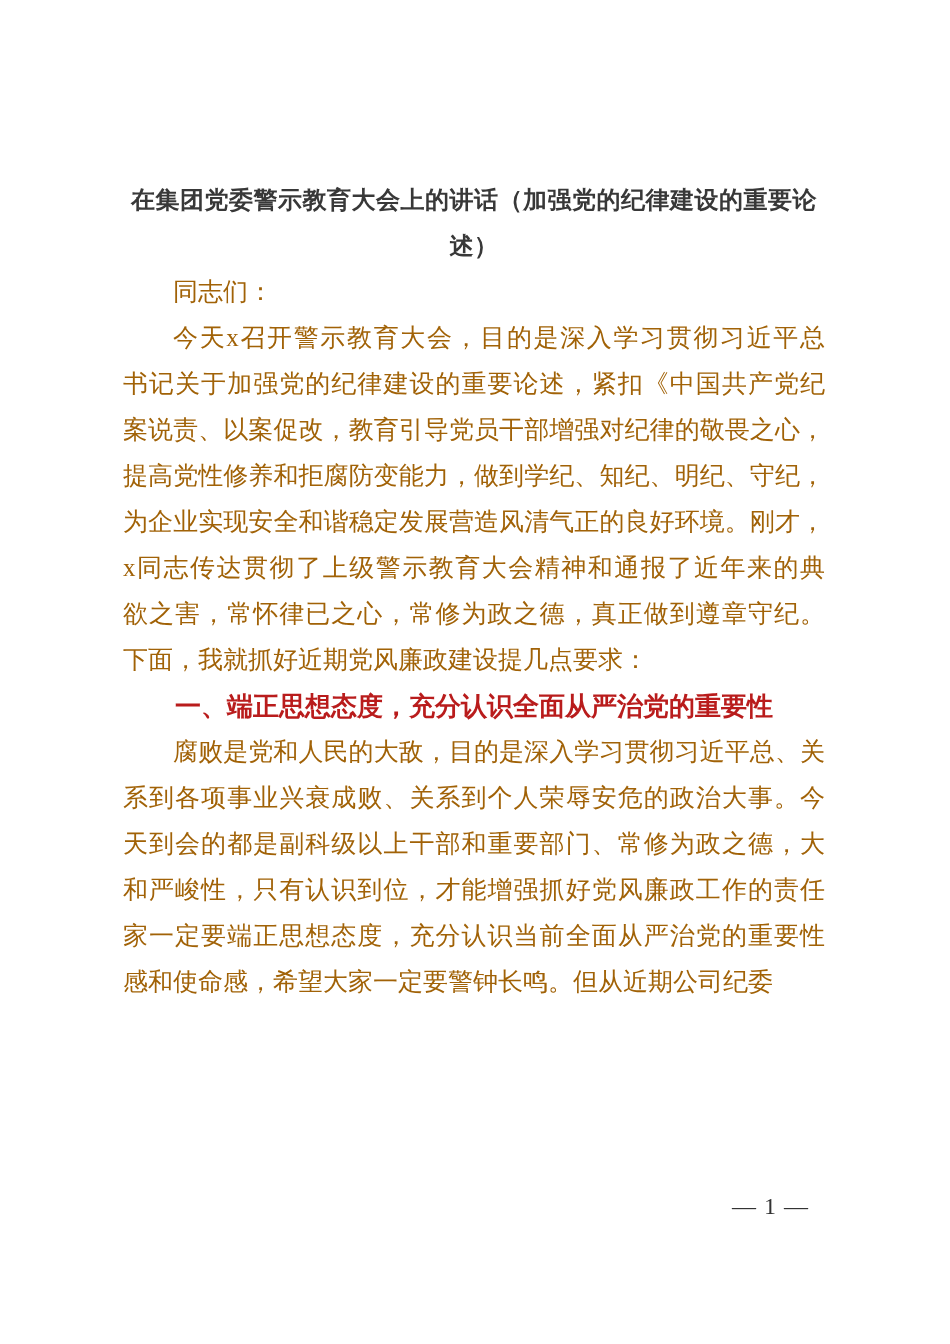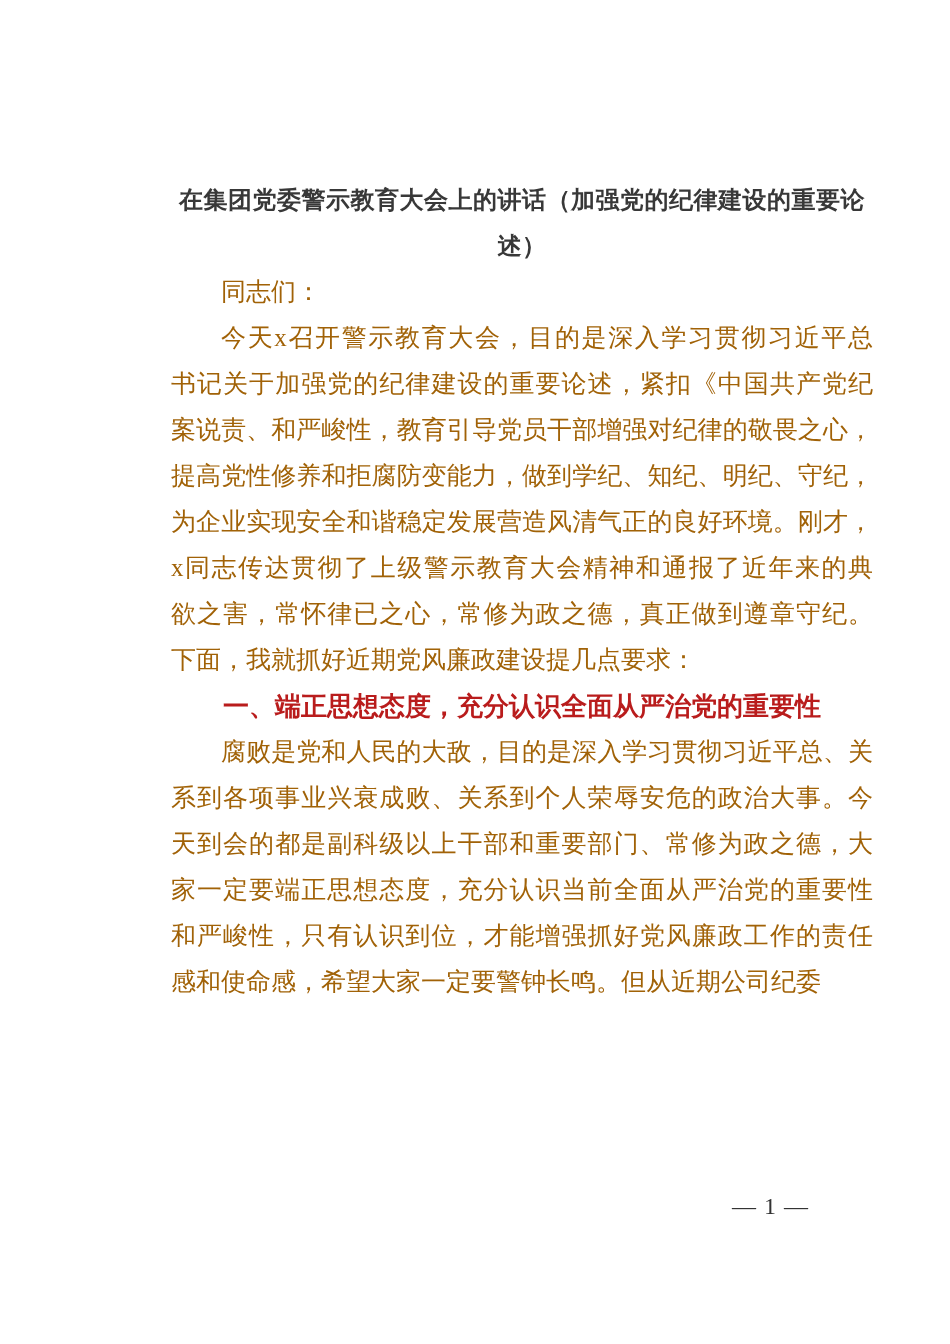--- a/index.html
+++ b/index.html
@@ -14,21 +14,20 @@
     background: #ffffff;
     overflow: hidden;
     font-family: "Liberation Serif", serif;
     color: #262626;
   }
   .content {
     position: absolute;
     left: 123px;
     top: 177px;
     width: 702px;
-    margin-left: 48px;
   }
   .line {
     height: 46px;
     line-height: 46px;
     font-size: 25px;
     white-space: nowrap;
     color: #a16207;
   }
   .line.stretch {
     text-align: justify;
@@ -74,35 +73,35 @@
       <div class="block title">
         <div class="line">在集团党委警示教育大会上的讲话（加强党的纪律建设的重要论</div>
         <div class="line">述）</div>
       </div>
       <div class="block salutation">
         <div class="line indent">同志们：</div>
       </div>
       <div class="block paragraph">
         <div class="line indent stretch">今天x召开警示教育大会，目的是深入学习贯彻习近平总</div>
         <div class="line stretch">书记关于加强党的纪律建设的重要论述，紧扣《中国共产党纪</div>
-        <div class="line stretch">案说责、和严峻性，教育引导党员干部增强对纪律的敬畏之心，</div>
+        <div class="line stretch">案说责、以案促改，教育引导党员干部增强对纪律的敬畏之心，</div>
         <div class="line stretch">提高党性修养和拒腐防变能力，做到学纪、知纪、明纪、守纪，</div>
         <div class="line stretch">为企业实现安全和谐稳定发展营造风清气正的良好环境。刚才，</div>
         <div class="line stretch">x同志传达贯彻了上级警示教育大会精神和通报了近年来的典</div>
         <div class="line stretch">欲之害，常怀律已之心，常修为政之德，真正做到遵章守纪。</div>
         <div class="line">下面，我就抓好近期党风廉政建设提几点要求：</div>
       </div>
       <div class="block heading">
         <div class="line indent">一、端正思想态度，充分认识全面从严治党的重要性</div>
       </div>
       <div class="block paragraph">
         <div class="line indent stretch">腐败是党和人民的大敌，目的是深入学习贯彻习近平总、关</div>
         <div class="line stretch">系到各项事业兴衰成败、关系到个人荣辱安危的政治大事。今</div>
         <div class="line stretch">天到会的都是副科级以上干部和重要部门、常修为政之德，大</div>
+        <div class="line stretch">和严峻性，只有认识到位，才能增强抓好党风廉政工作的责任</div>
         <div class="line stretch">家一定要端正思想态度，充分认识当前全面从严治党的重要性</div>
-        <div class="line stretch">和严峻性，只有认识到位，才能增强抓好党风廉政工作的责任</div>
         <div class="line">感和使命感，希望大家一定要警钟长鸣。但从近期公司纪委</div>
       </div>
     </div>
   <div class="footer">
     <span>— 1 —</span>
   </div>
 </div>
 
 </body></html>

